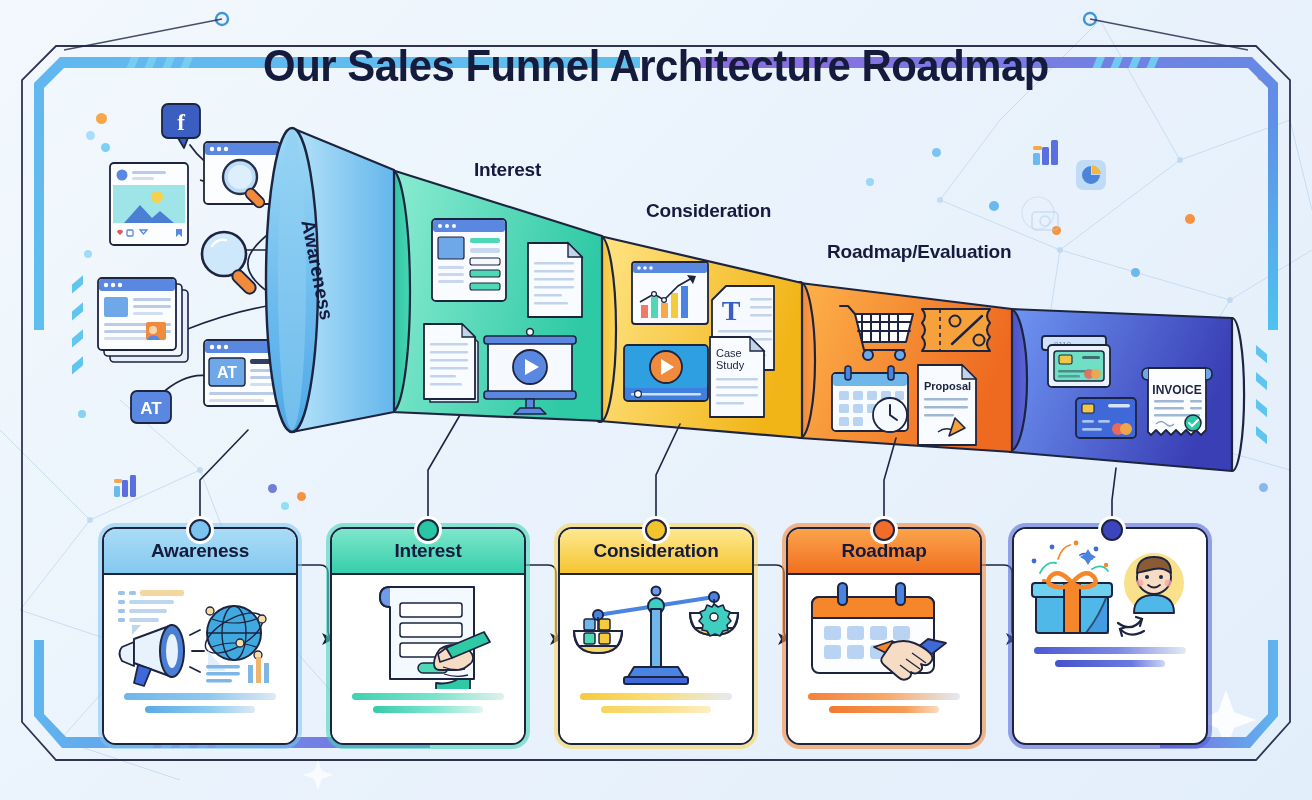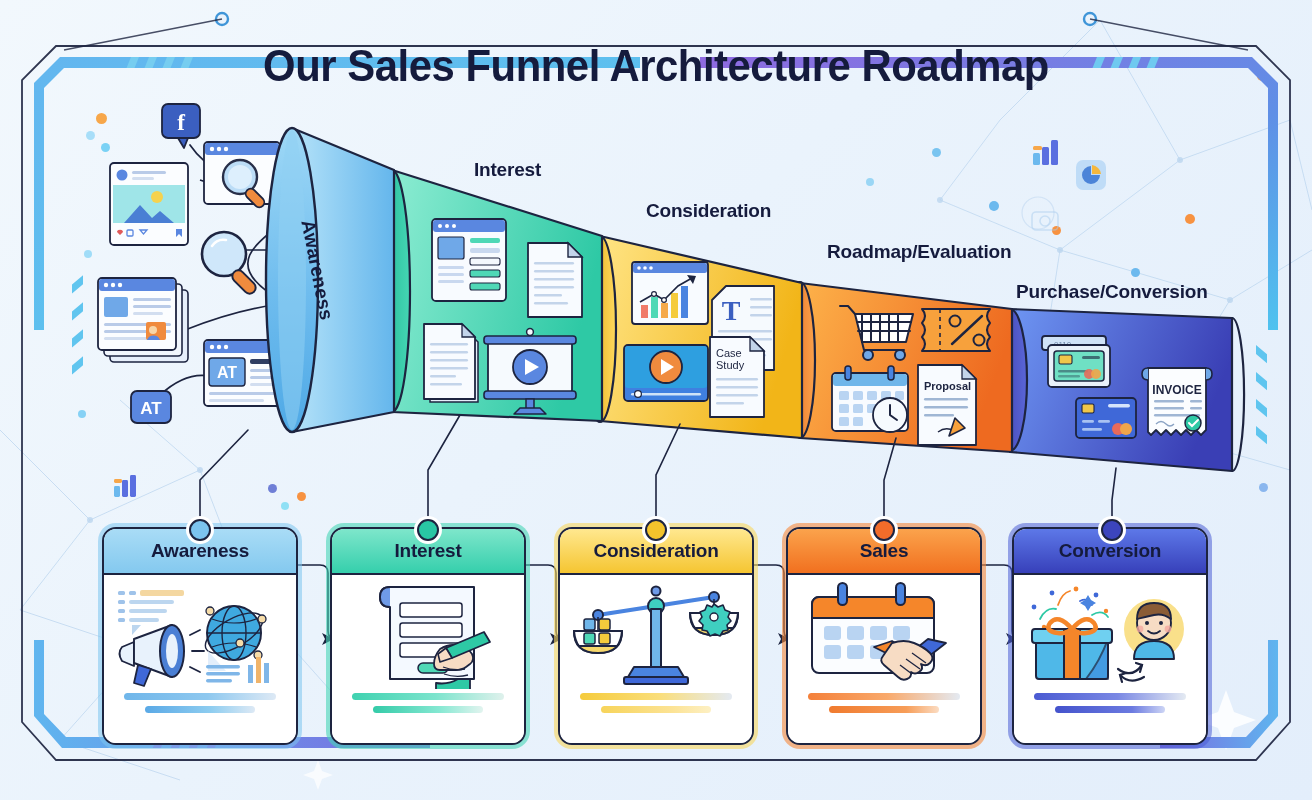--- a/index.html
+++ b/index.html
@@ -643,21 +643,20 @@
       <path d="M680 424 L656 475 L656 528"></path>
       <path d="M896 438 L884 480 L884 528"></path>
       <path d="M1116 468 L1112 500 L1112 528"></path>
     </g>
   </svg>
 
   <div class="vert-label">Awareness</div>
   <div class="stage-label lbl-interest">Interest</div>
   <div class="stage-label lbl-consideration">Consideration</div>
   <div class="stage-label lbl-intent">Roadmap/Evaluation</div>
-  <div class="stage-label lbl-purchase">Purchase/Conversion</div>
 
   <svg class="layer" id="cards-svg" viewBox="0 0 1312 800">
     <g stroke="#1d2440" stroke-width="1.7" fill="none" stroke-linecap="round">
       <path d="M298 565 h22 q8 0 8 8 v58 q0 8 8 8 h-2"></path>
       <path d="M526 565 h22 q8 0 8 8 v58 q0 8 8 8 h-2"></path>
       <path d="M754 565 h22 q8 0 8 8 v58 q0 8 8 8 h-2"></path>
       <path d="M982 565 h22 q8 0 8 8 v58 q0 8 8 8 h-2"></path>
     </g>
     <g fill="#1d2440">
       <path d="M322 633 l12 6 -12 6 3 -6 z"></path>
@@ -799,21 +798,21 @@
       <div class="bars">
         <div class="bar b1" style="background:linear-gradient(90deg,#f5cb3c 0%,#fade7a 52%,#e4eaf2 100%);"></div>
         <div class="bar b2" style="background:linear-gradient(90deg,#f7d45a 0%,#fce395 65%,#fdf0c4 100%);"></div>
       </div>
     </div>
   </div>
   <div class="node" style="left:645px;top:519px;background:#f3c32c;"></div>
 
   <div class="card-outer" style="left:782px;top:523px;background:#f7883a;border-radius:18px;opacity:.6;"></div>
   <div class="card" id="card-intent">
-    <div class="card-head" style="background:linear-gradient(180deg,#fba34c,#f1701f);">Sales</div>
+    <div class="card-head" style="background:linear-gradient(180deg,#fba34c,#f1701f);">Roadmap</div>
     <div class="card-body">
       <svg class="card-art" width="176" height="108" viewBox="0 0 176 108">
 
         <rect x="16" y="16" width="122" height="76" rx="7" fill="#fbfdff" stroke="#1d2440" stroke-width="2"></rect>
         <path d="M16 23 a7 7 0 0 1 7 -7 h108 a7 7 0 0 1 7 7 v14 h-122 z" fill="#f5862a" stroke="#1d2440" stroke-width="2"></path>
         <rect x="42" y="2" width="9" height="22" rx="4.5" fill="#4a84e0" stroke="#1d2440" stroke-width="2"></rect>
         <rect x="100" y="2" width="9" height="22" rx="4.5" fill="#4a84e0" stroke="#1d2440" stroke-width="2"></rect>
         <g fill="#b9d4f2">
           <rect x="28" y="45" width="17" height="14" rx="3"></rect>
             <rect x="51" y="45" width="17" height="14" rx="3"></rect>
@@ -836,21 +835,20 @@
       <div class="bars">
         <div class="bar b1" style="background:linear-gradient(90deg,#f4803a 0%,#f9a96b 52%,#e4eaf2 100%);"></div>
         <div class="bar b2" style="background:linear-gradient(90deg,#f07a2e 0%,#f79d58 70%,#fbdcc2 100%);"></div>
       </div>
     </div>
   </div>
   <div class="node" style="left:873px;top:519px;background:#f26c2a;"></div>
 
   <div class="card-outer" style="left:1008px;top:523px;background:#4d5fd6;border-radius:18px;opacity:.55;"></div>
   <div class="card" id="card-conversion">
-    <div class="card-head" style="background:linear-gradient(180deg,#5d78e8,#3740ba);">Conversion</div>
     <div class="card-body">
       <svg class="card-art" width="176" height="108" viewBox="0 0 176 108">
 
         <g stroke="#1d2440" stroke-width="1.8" fill="none" stroke-linecap="round">
           <path d="M18 38 q6 -12 16 -10" stroke="#2ec9a5"></path>
           <path d="M36 24 q4 -12 12 -14" stroke="#f5862a"></path>
           <path d="M58 20 q8 -4 12 4" stroke="#3f68d8"></path>
           <path d="M70 34 q10 -6 16 2" stroke="#2ec9a5"></path>
         </g>
         <g fill="#3f68d8">

